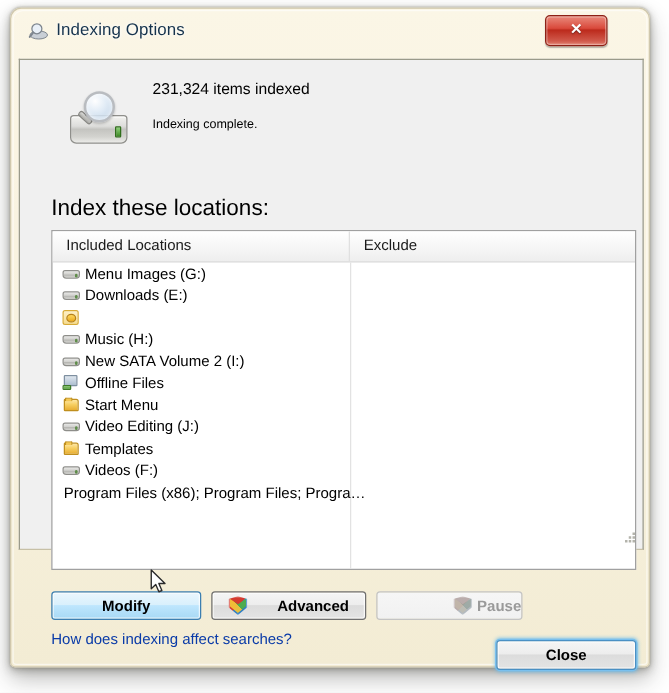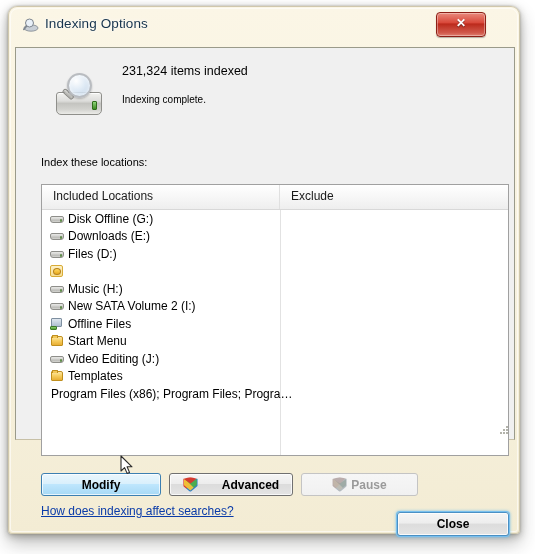--- a/index.html
+++ b/index.html
@@ -123,21 +123,21 @@
     top: 46px;
     font-size: 10px;
     color: #000;
     white-space: nowrap;
   }
 
   #locations-label {
     position: absolute;
     left: 25px;
     top: 108px;
-    font-size: 11px;
+    font-size: 18px;
     color: #000;
   }
 
   
   #locations-list {
     position: absolute;
     left: 25px;
     top: 136px;
     width: 468px;
     height: 272px;
@@ -383,21 +383,21 @@
     cursor: default;
   }
   .btn-default {
     background: linear-gradient(to bottom, #f5f5f5 0%, #ededed 46%, #dcdcdc 50%, #e4e4e4 100%);
     border: 1px solid #4a90c4;
     box-shadow: inset 0 0 0 1px rgba(255,255,255,0.8), 0 0 0 1px #79c0ee, 0 0 3px 1px rgba(100,185,235,0.85);
   }
 
   #modify-button { left: 25px; top: 425px; width: 120px; }
   #advanced-button { left: 153px; top: 425px; width: 124px; }
-  #pause-button { left: 285px; top: 425px; width: 117px; }
+  #pause-button { left: 285px; top: 425px; width: 117px; justify-content: flex-end; }
   #close-dialog-button { left: 381px; top: 464px; width: 112px; height: 24px; }
 
   .shield-icon {
     width: 15px;
     height: 15px;
     margin-right: 4px;
     position: relative;
     flex: 0 0 15px;
   }
   .shield-icon::before {
@@ -422,21 +422,20 @@
   }
   .shield-icon.disabled::before { filter: grayscale(0.8) opacity(0.45); }
   .shield-icon.disabled::after { filter: grayscale(0.8) opacity(0.45); }
 
   #help-link {
     position: absolute;
     left: 25px;
     top: 456px;
     font-size: 12px;
     color: #0a3ba8;
-    text-decoration: underline;
     cursor: pointer;
     white-space: nowrap;
   }
 
   
   #resize-grip {
     position: absolute;
     right: 6px;
     bottom: 5px;
     width: 11px;
@@ -498,114 +497,114 @@
         <div class="col-header col-exclude">Exclude</div>
       </div>
       <div id="list-body">
         <div id="column-divider"></div>
 
         <div class="list-row">
           <div class="row-name">
             <span class="row-icon">
                 <i class="ic-drive"></i>
               </span>
-            <span>Disk Offline (G:)</span>
+            <span>Menu Images (G:)</span>
           </div>
           <div class="row-exclude"></div>
         </div>
 
         <div class="list-row">
           <div class="row-name">
             <span class="row-icon">
                 <i class="ic-drive"></i>
               </span>
             <span>Downloads (E:)</span>
           </div>
           <div class="row-exclude"></div>
         </div>
 
+
+        <div class="list-row">
+          <div class="row-name">
+            <span class="row-icon">
+                <i class="ic-outlook"></i>
+              </span>
+          </div>
+          <div class="row-exclude"></div>
+        </div>
+
         <div class="list-row">
           <div class="row-name">
             <span class="row-icon">
                 <i class="ic-drive"></i>
               </span>
-            <span>Files (D:)</span>
-          </div>
-          <div class="row-exclude"></div>
-        </div>
-
-        <div class="list-row">
-          <div class="row-name">
-            <span class="row-icon">
-                <i class="ic-outlook"></i>
-              </span>
+            <span>Music (H:)</span>
           </div>
           <div class="row-exclude"></div>
         </div>
 
         <div class="list-row">
           <div class="row-name">
             <span class="row-icon">
                 <i class="ic-drive"></i>
               </span>
-            <span>Music (H:)</span>
+            <span>New SATA Volume 2 (I:)</span>
+          </div>
+          <div class="row-exclude"></div>
+        </div>
+
+        <div class="list-row">
+          <div class="row-name">
+            <span class="row-icon">
+                <i class="ic-offline"></i>
+              </span>
+            <span>Offline Files</span>
+          </div>
+          <div class="row-exclude"></div>
+        </div>
+
+        <div class="list-row">
+          <div class="row-name">
+            <span class="row-icon">
+                <i class="ic-folder"></i>
+              </span>
+            <span>Start Menu</span>
           </div>
           <div class="row-exclude"></div>
         </div>
 
         <div class="list-row">
           <div class="row-name">
             <span class="row-icon">
                 <i class="ic-drive"></i>
               </span>
-            <span>New SATA Volume 2 (I:)</span>
-          </div>
-          <div class="row-exclude"></div>
-        </div>
-
-        <div class="list-row">
-          <div class="row-name">
-            <span class="row-icon">
-                <i class="ic-offline"></i>
-              </span>
-            <span>Offline Files</span>
+            <span>Video Editing (J:)</span>
           </div>
           <div class="row-exclude"></div>
         </div>
 
         <div class="list-row">
           <div class="row-name">
             <span class="row-icon">
                 <i class="ic-folder"></i>
               </span>
-            <span>Start Menu</span>
+            <span>Templates</span>
           </div>
           <div class="row-exclude"></div>
         </div>
 
         <div class="list-row">
           <div class="row-name">
             <span class="row-icon">
                 <i class="ic-drive"></i>
               </span>
-            <span>Video Editing (J:)</span>
-          </div>
-          <div class="row-exclude"></div>
-        </div>
-
-        <div class="list-row">
-          <div class="row-name">
-            <span class="row-icon">
-                <i class="ic-folder"></i>
-              </span>
-            <span>Templates</span>
-          </div>
-          <div class="row-exclude"></div>
-        </div>
-
+            <span>Videos (F:)</span>
+          </div>
+          <div class="row-exclude"></div>
+        </div>
 
         <div class="list-row">
           <div class="row-exclude">Program Files (x86); Program Files; Progra…</div>
         </div>
       </div>
     </div>
 
     <div id="modify-button" class="btn btn-hover">
       <span>Modify</span>
     </div>

